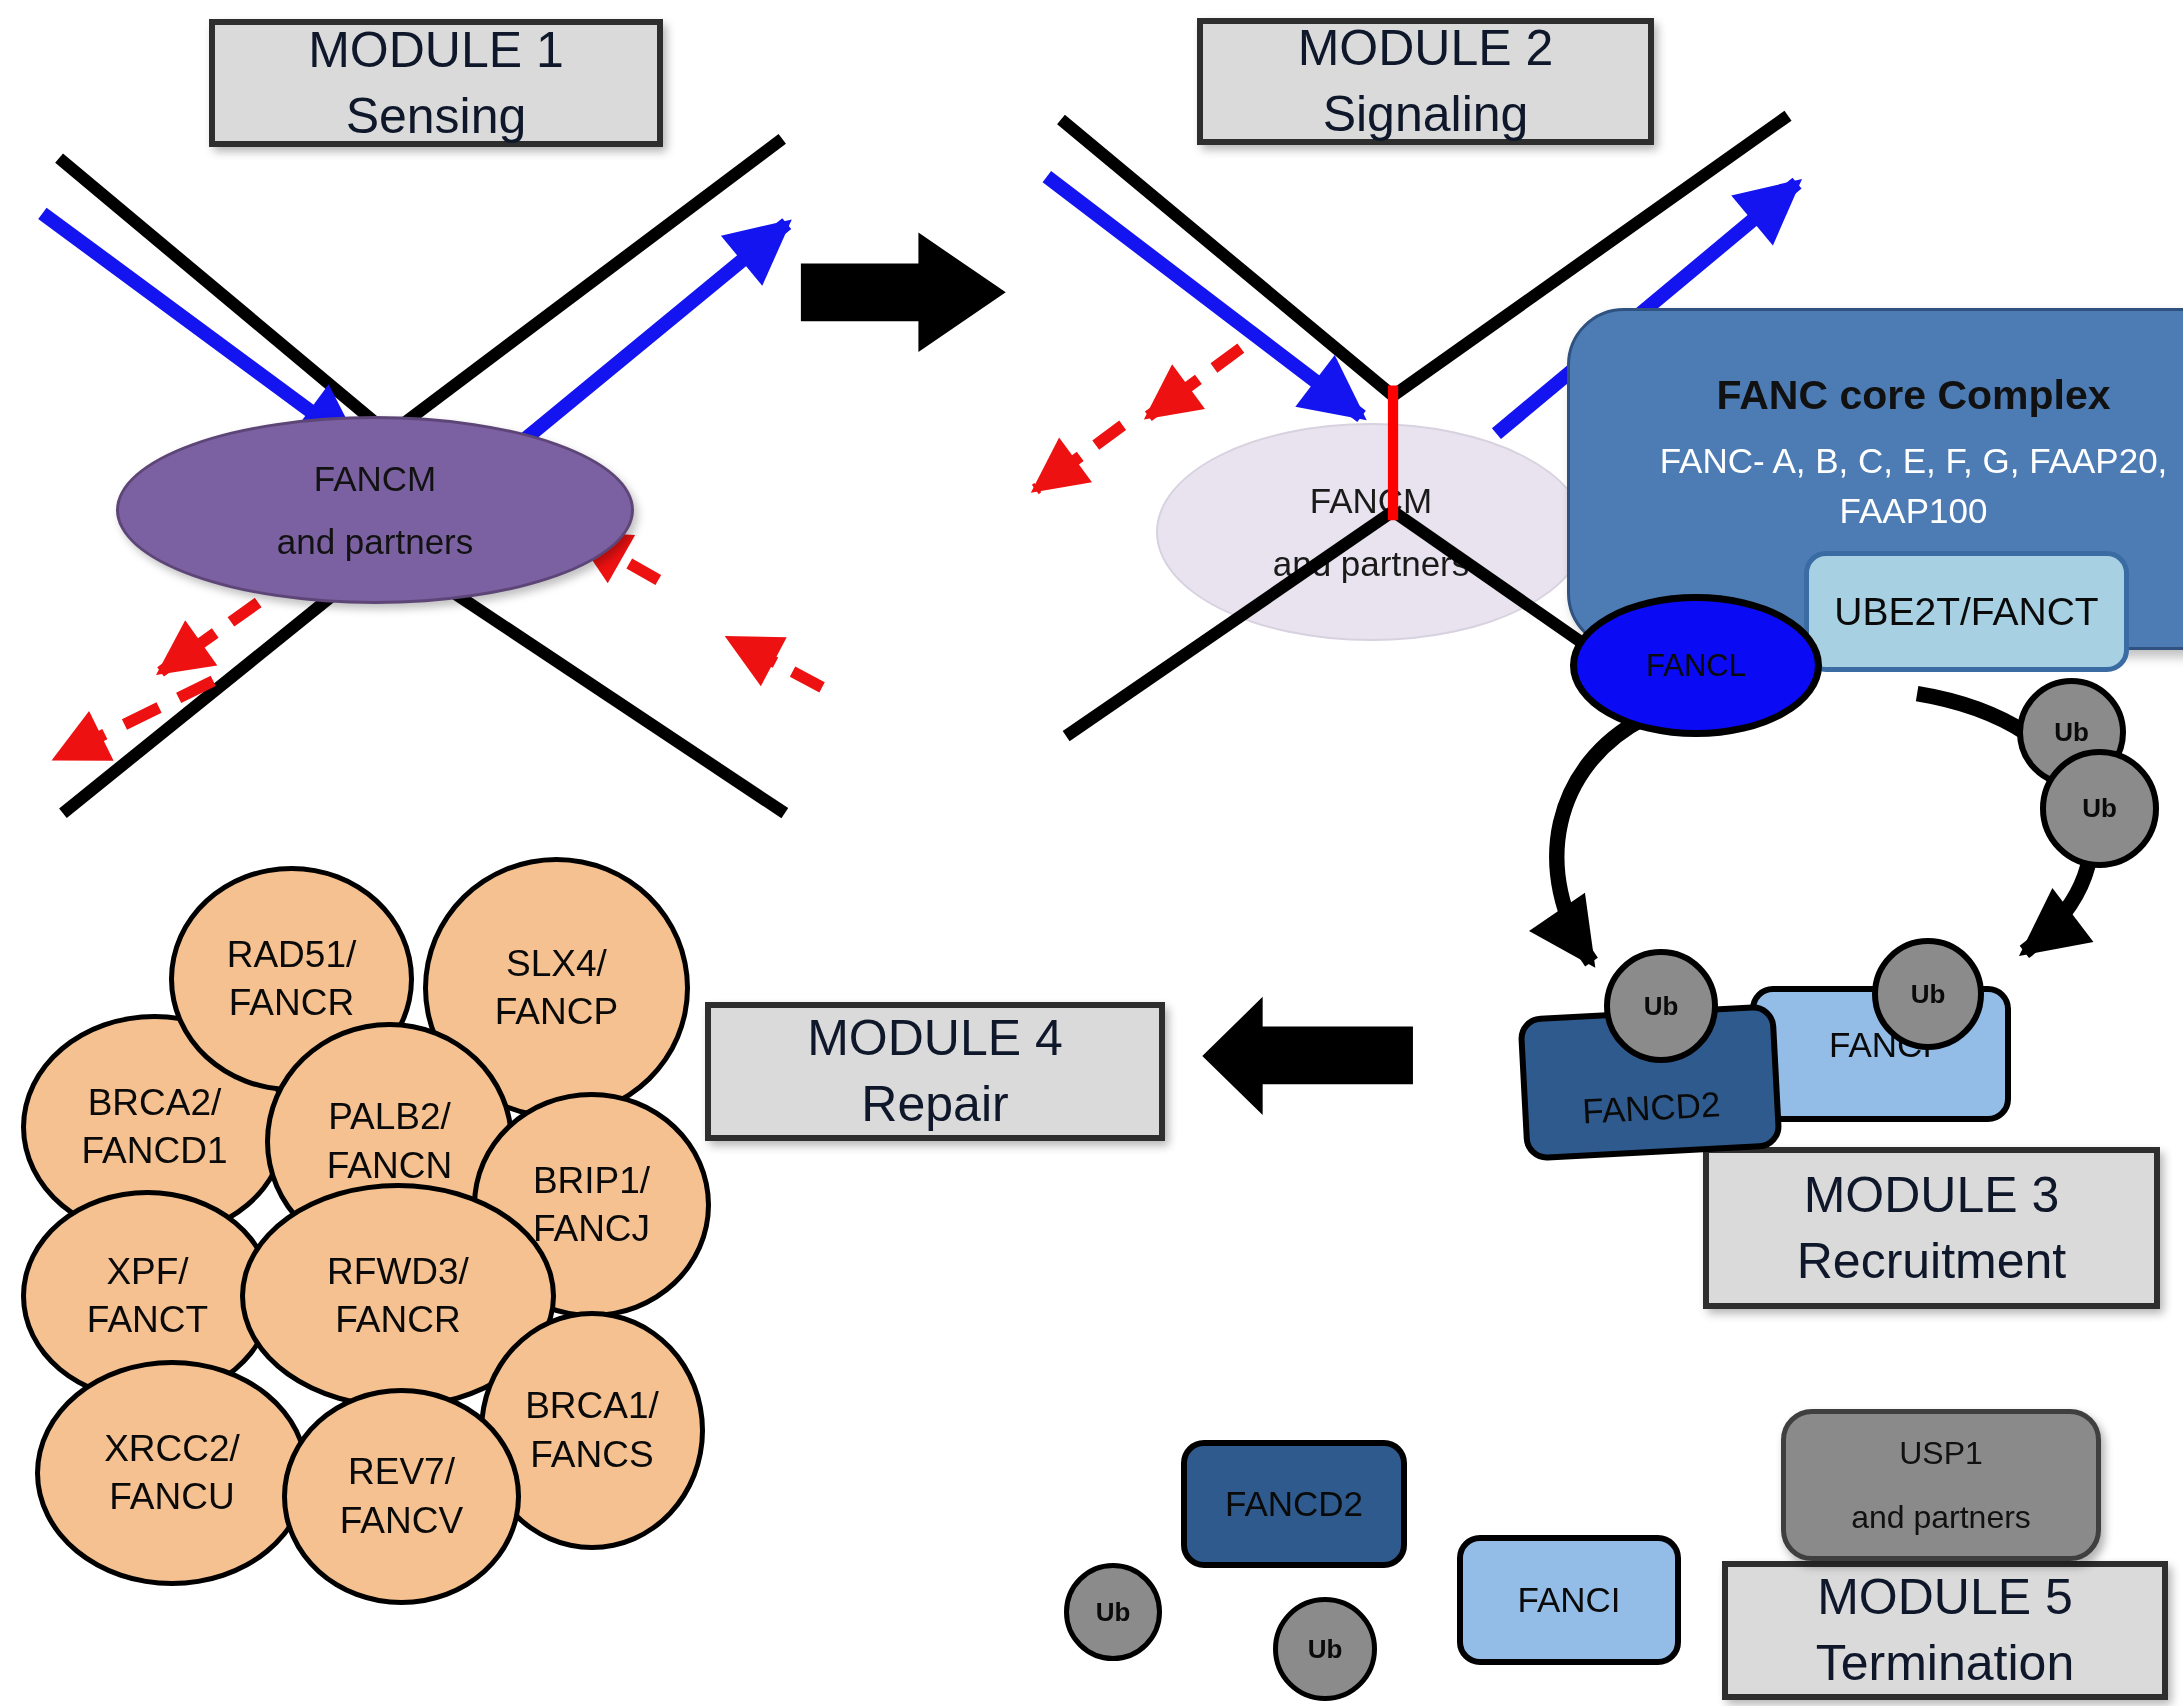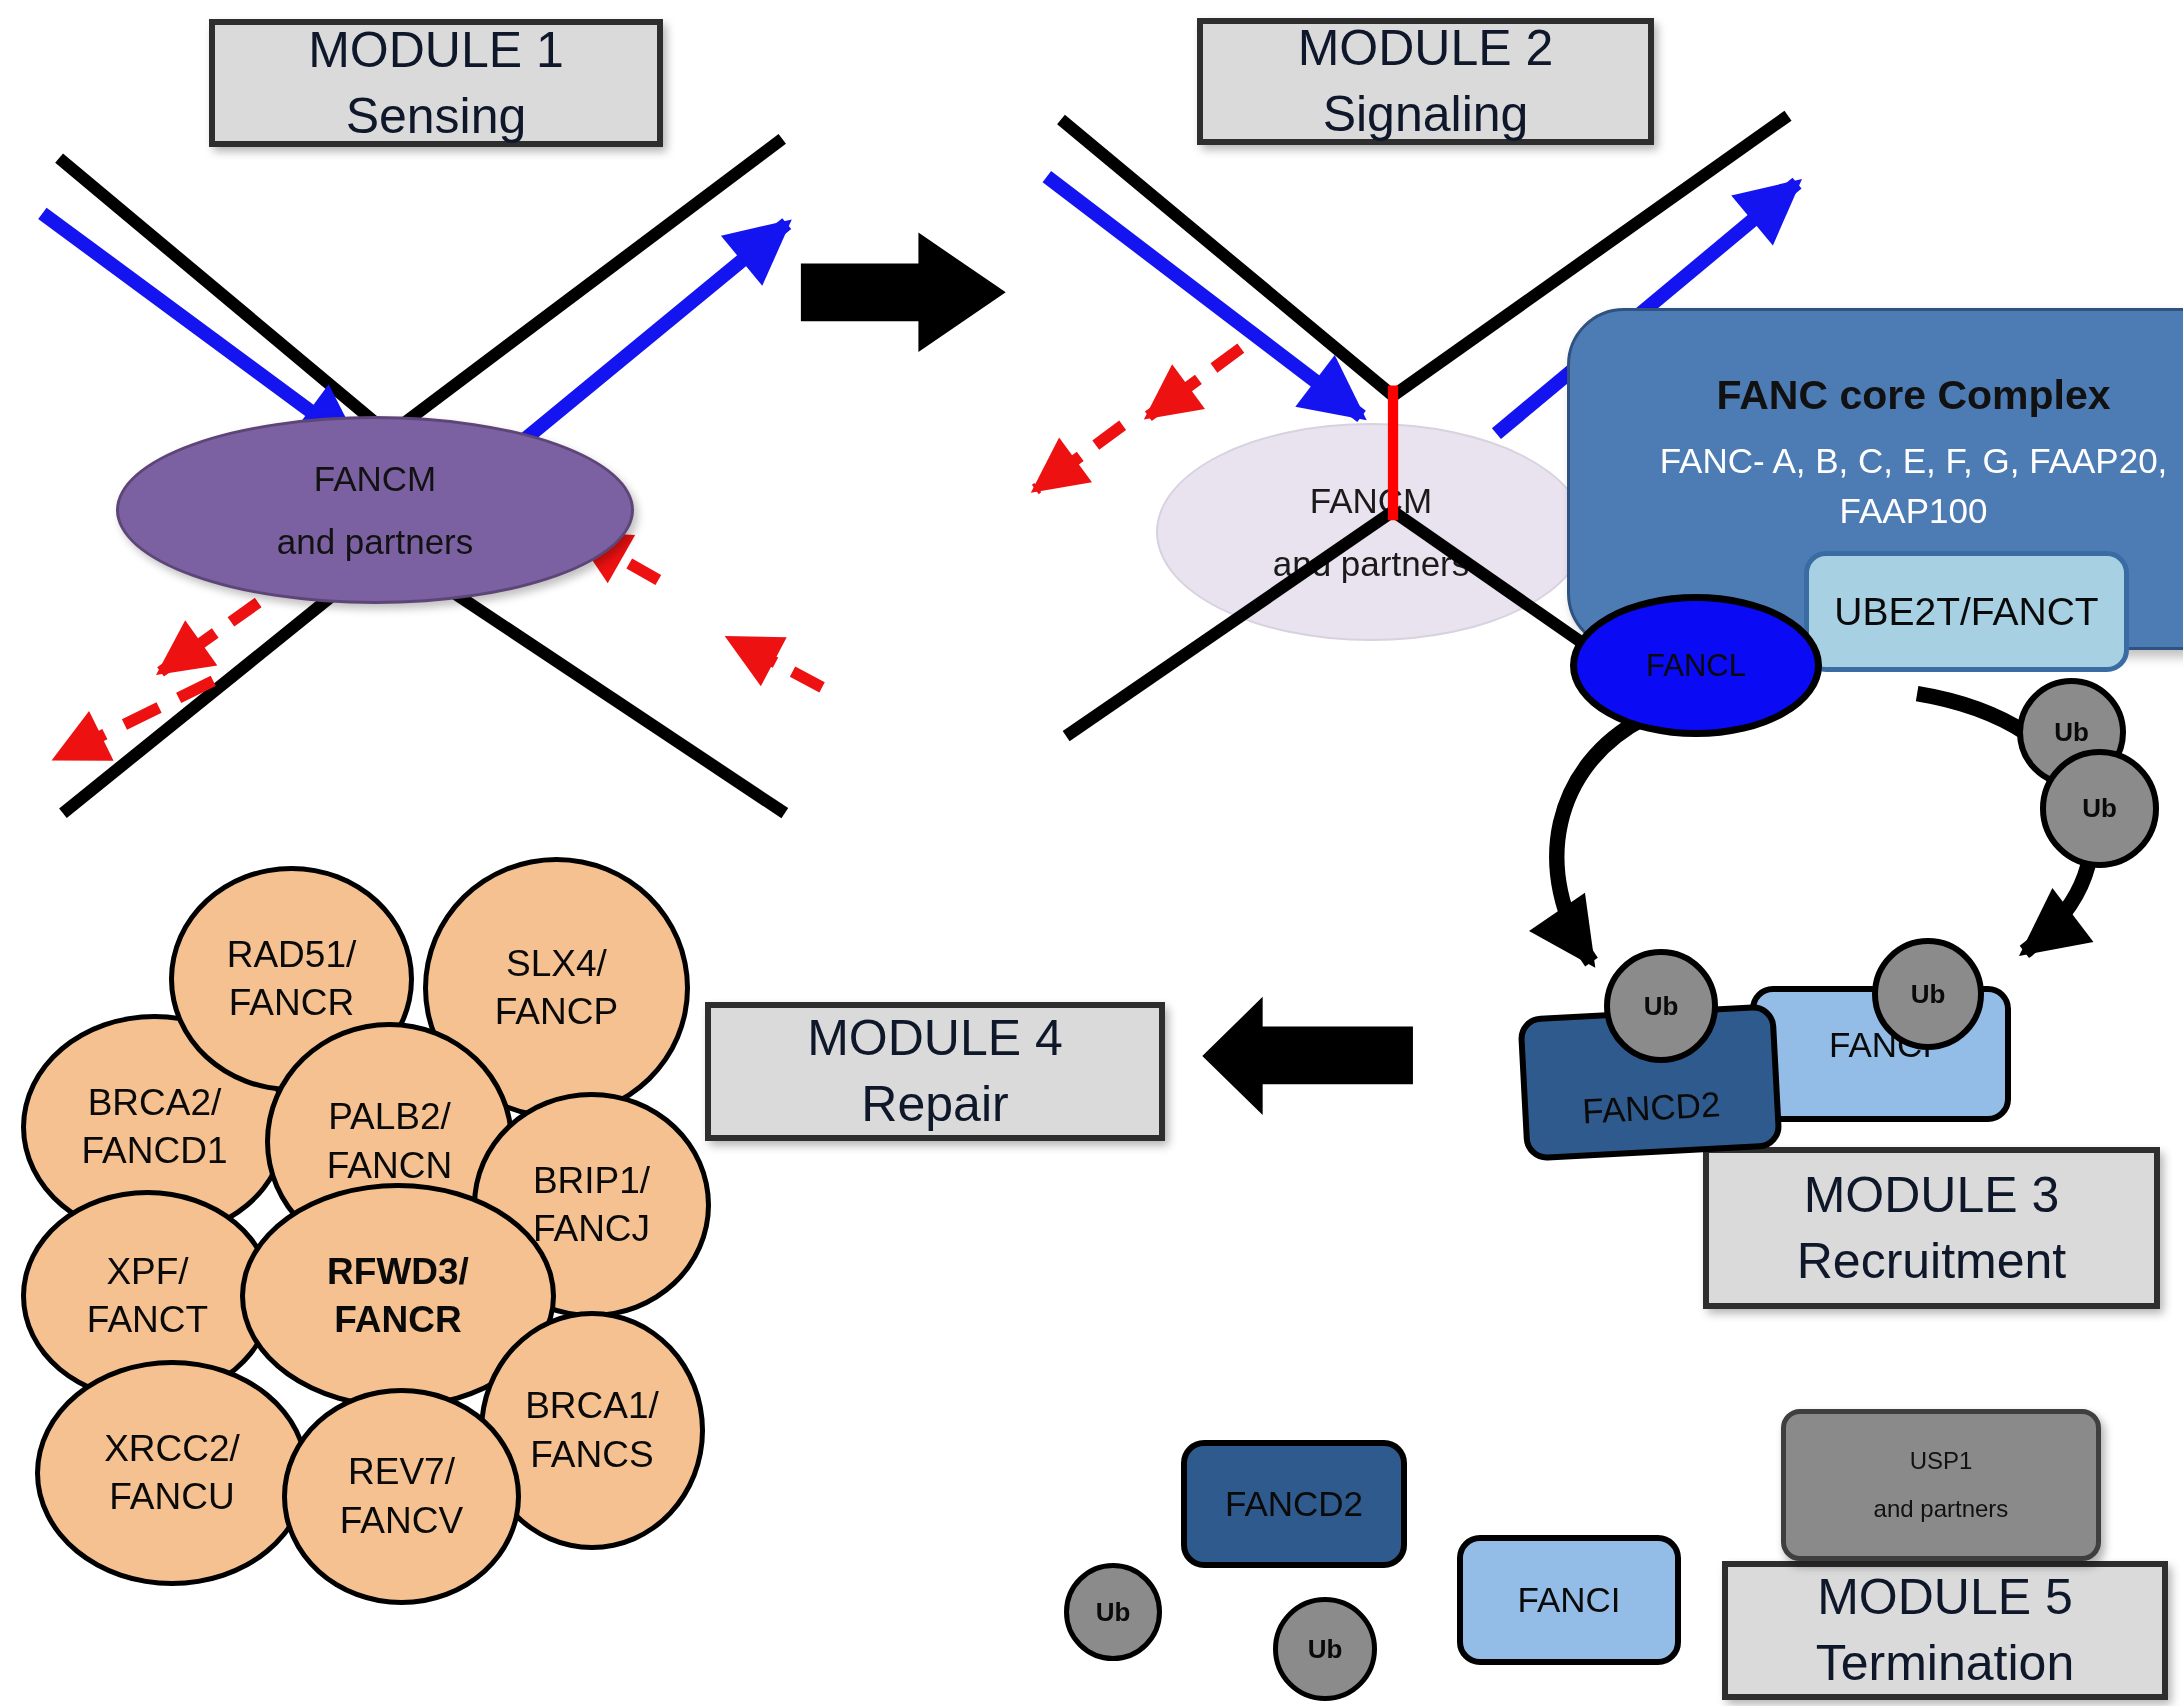--- a/index.html
+++ b/index.html
@@ -24,22 +24,22 @@
   .ube2t{background:var(--ube2t-fill);border:5.1px solid var(--ube2t-border);border-radius:22px;
     font-size:39px;color:#0a0a0a;}
   .d2box{background:var(--fancd2-fill);border:6.4px solid #000;border-radius:23px;
     font-size:35px;color:#0a0a0a;}
   .fibox{background:var(--fanci-fill);border:6.4px solid #000;border-radius:23px;
     font-size:35px;color:#0a0a0a;}
   .ub{background:var(--ub-fill);border:6.4px solid #000;border-radius:50%;
     font-size:26px;font-weight:bold;color:#0a0a0a;z-index:3;}
   .oe{background:var(--orange-fill);border:5.8px solid #000;border-radius:50%;
     font-size:37px;color:#0a0a0a;line-height:1.3;}
-  .usp1{background:var(--usp1-fill);border:5.1px solid var(--usp1-border);border-radius:19px;
-    font-size:24px;color:#111;line-height:2.0;box-shadow:3.9px 5.1px 9px rgba(0,0,0,.30);}
+  .usp1{background:var(--usp1-fill);border:5.1px solid var(--usp1-border);border-radius:31px;
+    font-size:32px;color:#111;line-height:2.0;box-shadow:3.9px 5.1px 9px rgba(0,0,0,.30);}
 </style>
 </head>
 <body>
 
 <div id="stage">
 
   <div class="shape ellipse fancm2" style="left:1156px;top:423px;width:430px;height:218px;">
     <div>FANCM</div>
     <div>and partners</div>
   </div>
@@ -165,21 +165,21 @@
     <div>FANCN</div>
   </div>
   <div class="shape oe" style="left:472px;top:1092px;width:239px;height:226px;">
     <div>BRIP1/</div>
     <div>FANCJ</div>
   </div>
   <div class="shape oe" style="left:21px;top:1190px;width:253px;height:212px;">
     <div>XPF/</div>
     <div>FANCT</div>
   </div>
-  <div class="shape oe" style="left:240px;top:1183px;width:316px;height:226px;font-weight:bold;">
+  <div class="shape oe" style="left:240px;top:1183px;width:316px;height:226px;">
     <div>RFWD3/</div>
     <div>FANCR</div>
   </div>
   <div class="shape oe" style="left:479px;top:1311px;width:226px;height:239px;">
     <div>BRCA1/</div>
     <div>FANCS</div>
   </div>
   <div class="shape oe" style="left:35px;top:1360px;width:274px;height:226px;">
     <div>XRCC2/</div>
     <div>FANCU</div>

